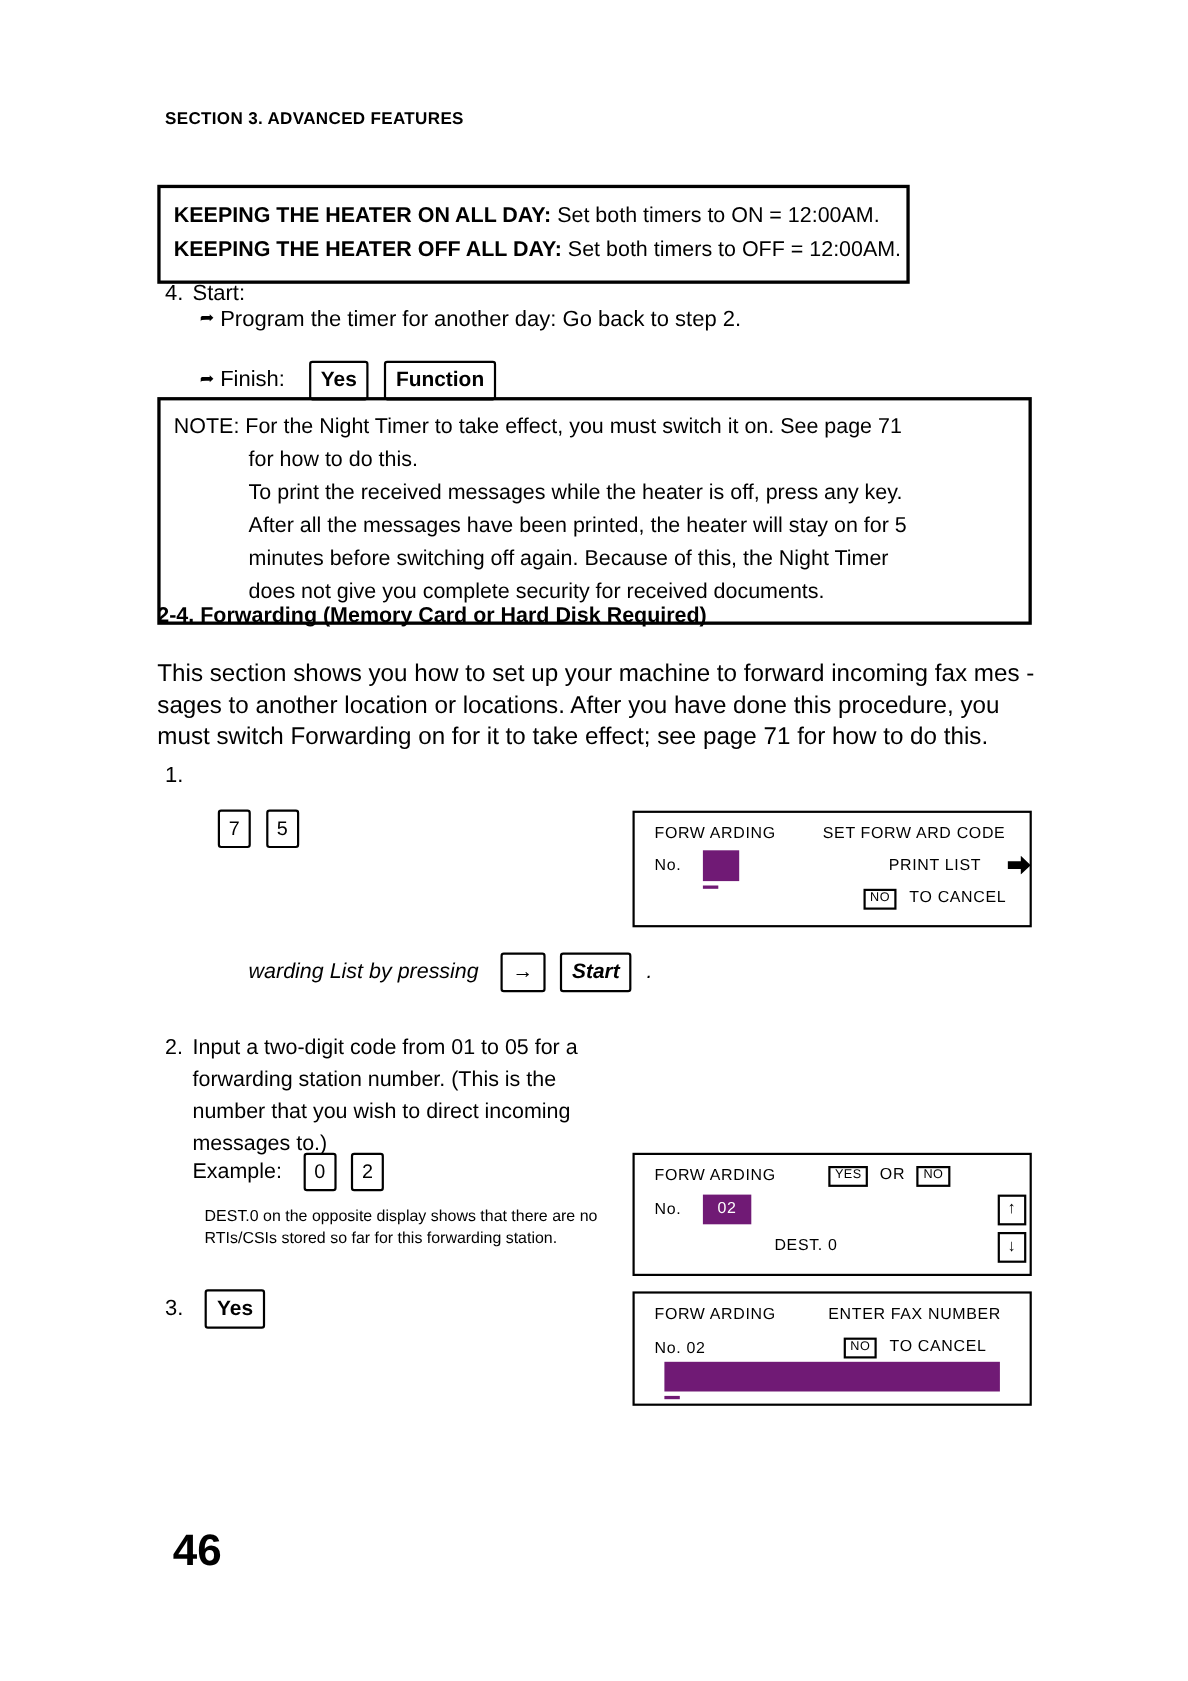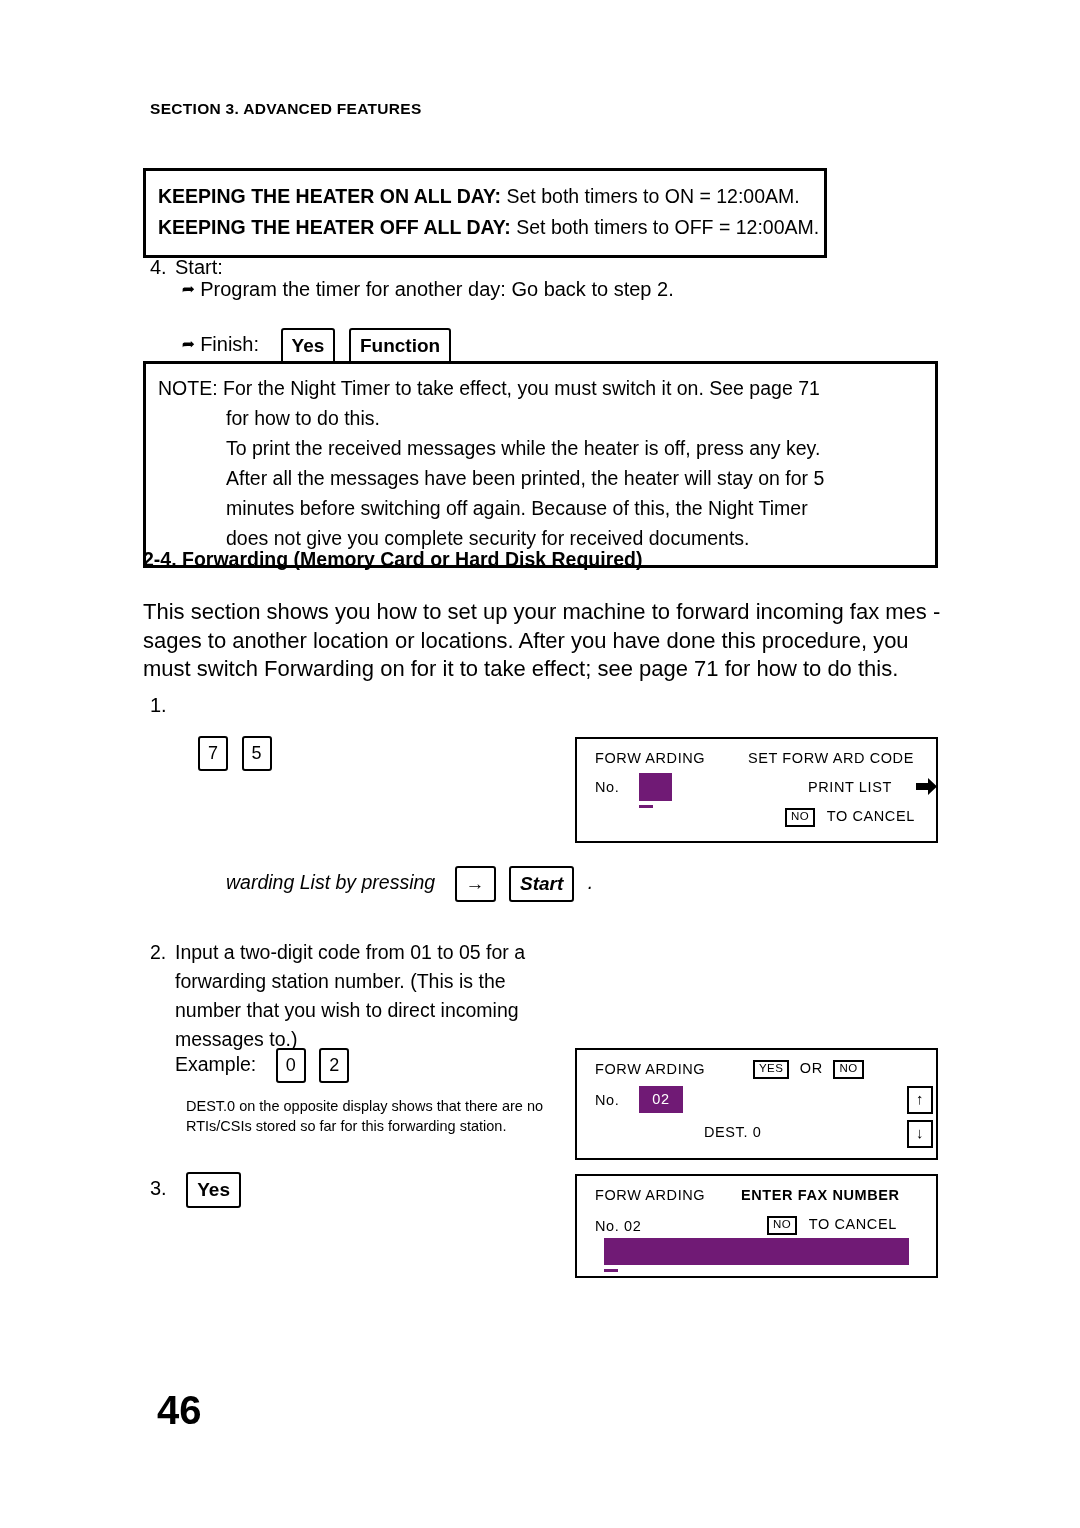--- a/index.html
+++ b/index.html
@@ -331,21 +331,21 @@
     <span style="position:absolute; left:330px; top:70px; width:22px; height:24px; border:2px solid #000; text-align:center; line-height:22px; font-size:15px;">↓</span>
   </div>
 
   <div class="step3">
     <span>3.</span>
     <span class="key key-lg" style="margin-left:14px;">Yes</span>
   </div>
 
   <div class="lcd" style="left:575px; top:1174px; width:363px; height:104px;">
     <span class="t" style="left:18px; top:11px;">FORW ARDING</span>
-    <span class="t" style="left:164px; top:11px;font-weight:bold;">ENTER FAX NUMBER</span>
+    <span class="t" style="left:176px; top:11px;">ENTER FAX NUMBER</span>
     <span class="t" style="left:18px; top:42px;">No.  02</span>
     <span class="t" style="left:190px; top:40px;">
       <span class="mini-key">NO</span>
       <span style="margin-left:7px;">TO CANCEL</span>
     </span>
     <span class="blackbox" style="position:absolute; left:27px; top:62px; width:305px; height:27px;"></span>
     <span class="blackbox" style="position:absolute; left:27px; top:93px; width:14px; height:2.5px;"></span>
   </div>
 
   <div class="page-num">46</div>

